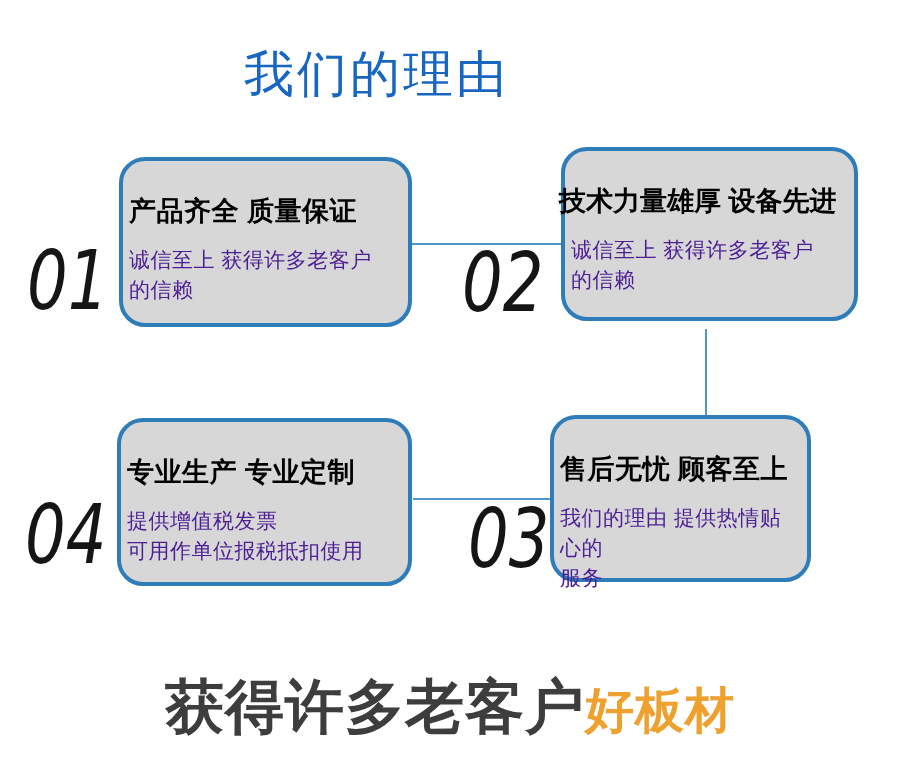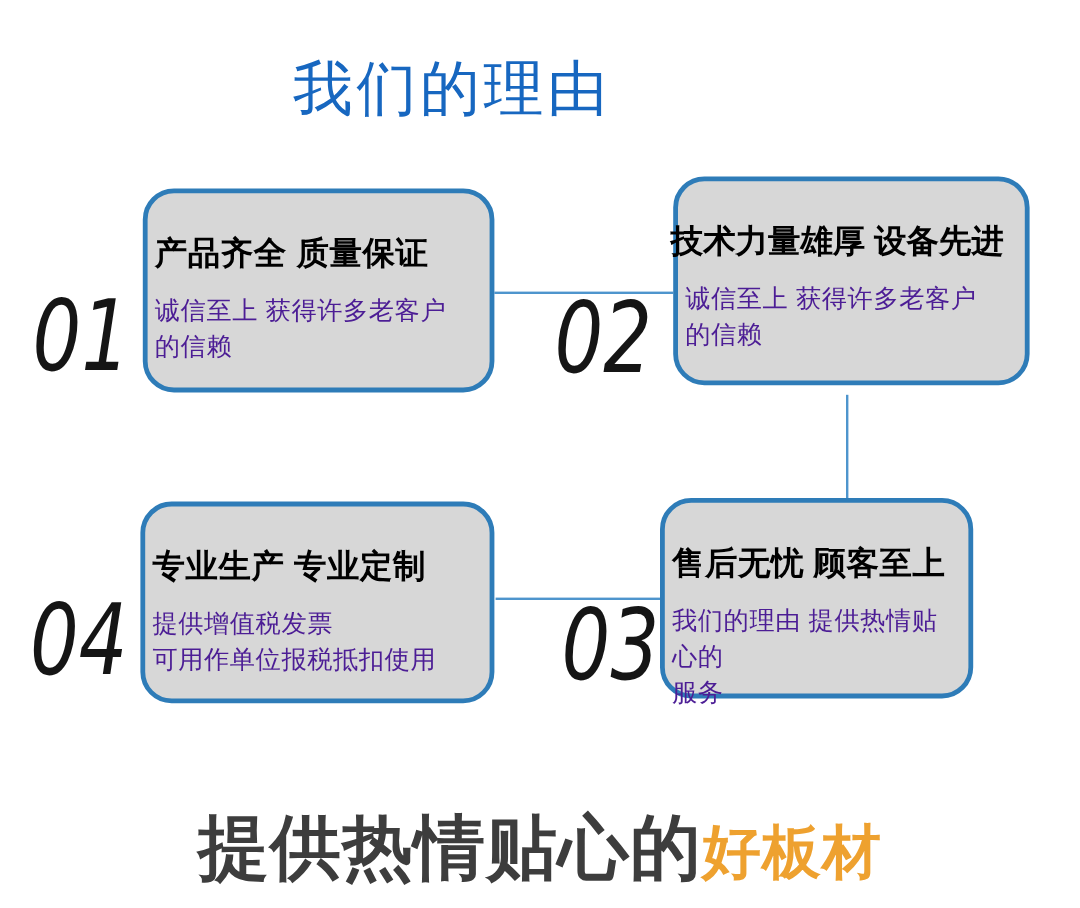--- a/index.html
+++ b/index.html
@@ -97,16 +97,16 @@
 
   <section class="card card-4">
     <h2 class="card-title">专业生产 专业定制</h2>
     <p class="card-body">
       <span>提供增值税发票</span><br>
       <span>可用作单位报税抵扣使用</span>
     </p>
   </section>
 
   <footer class="footer">
-    <span class="footer-main">提供热情贴心的</span><span class="footer-accent">好板材</span>
+    <span class="footer-main">获得许多老客户</span><span class="footer-accent">好板材</span>
   </footer>
 
 </div>
 
 </body></html>

